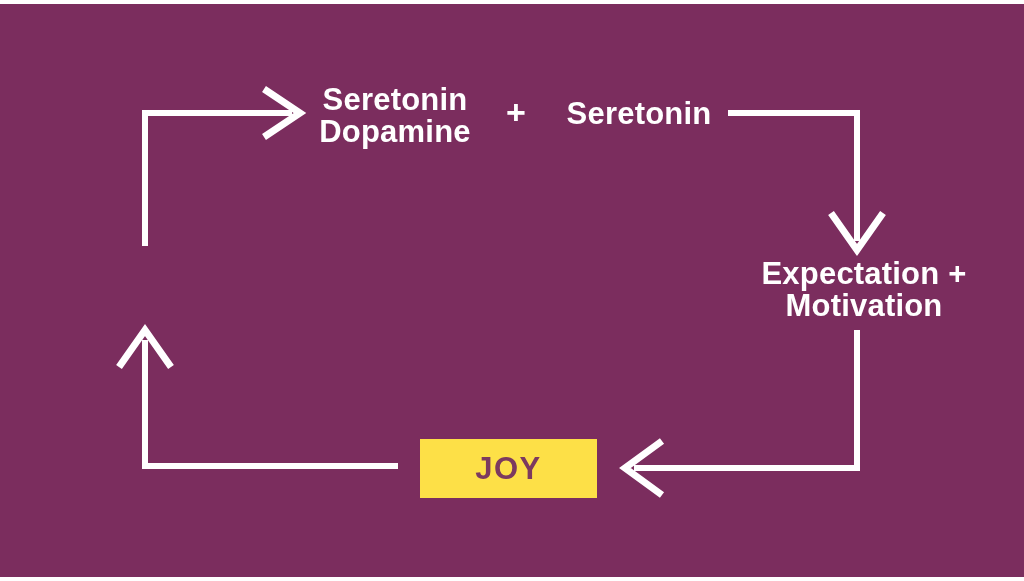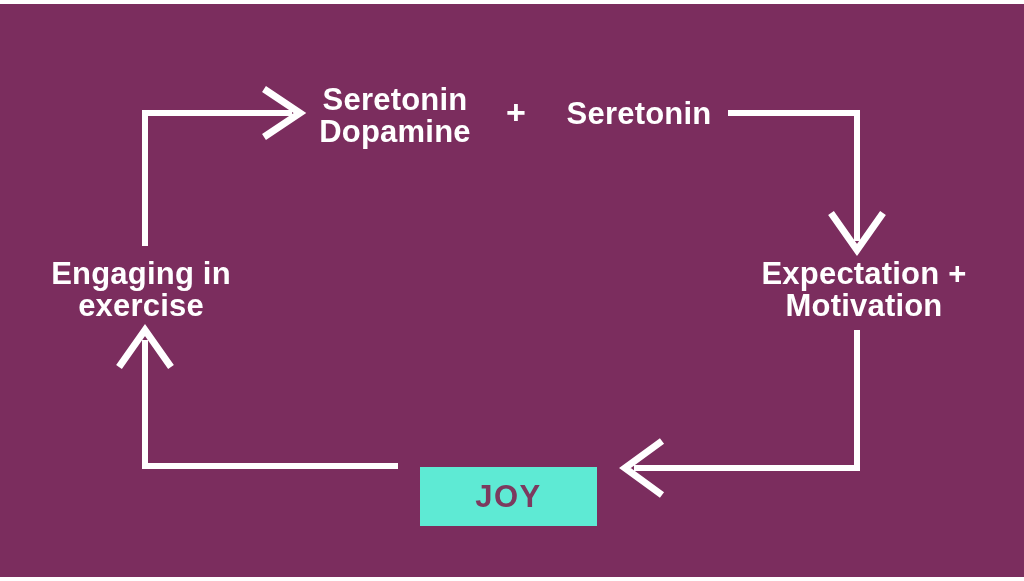--- a/index.html
+++ b/index.html
@@ -71,25 +71,24 @@
     left: 48px;
     top: 258px;
     width: 186px;
   }
   #joy-box {
     position: absolute;
     left: 420px;
     top: 439px;
     width: 177px;
     height: 59px;
-    background: #5eead4;
+    background: #fde047;
     display: flex;
     align-items: center;
     justify-content: center;
-    margin-top: 28px;
   }
   #joy-label {
     color: #7c3a5f;
     font-family: "Liberation Sans", sans-serif;
     font-weight: 700;
     font-size: 31px;
     letter-spacing: 1.5px;
     user-select: none;
   }
 </style>
@@ -126,20 +125,18 @@
   <div class="node-label" id="label-neurotransmitters">Seretonin
 Dopamine</div>
 
   <div class="node-label" id="label-plus-sign">+</div>
 
   <div class="node-label" id="label-repetition">Seretonin</div>
 
   <div class="node-label" id="label-expectation">Expectation +
 Motivation</div>
 
-  <div class="node-label" id="label-engaging">Engaging in
-exercise</div>
 
   <div id="joy-box">
     <span id="joy-label">JOY</span>
   </div>
 
 </div>
 
 </body></html>

